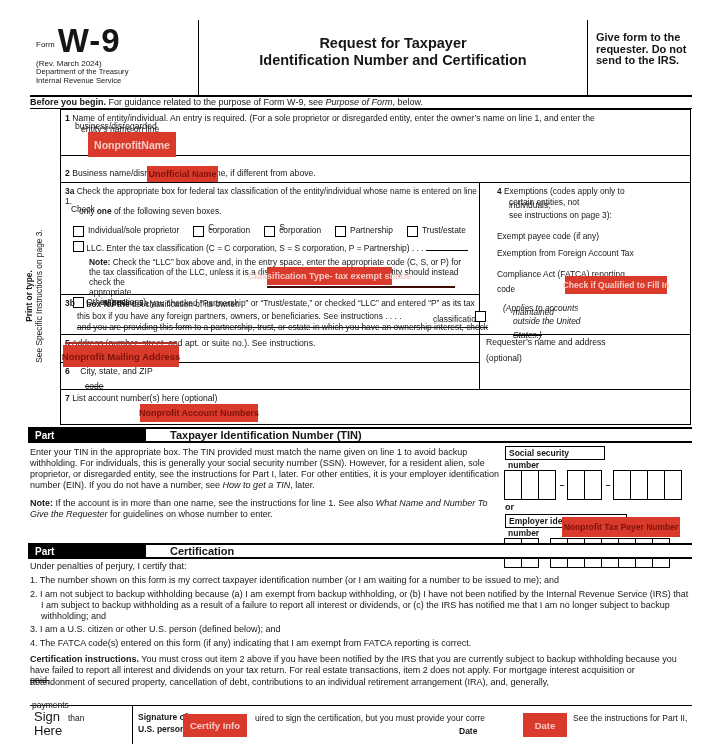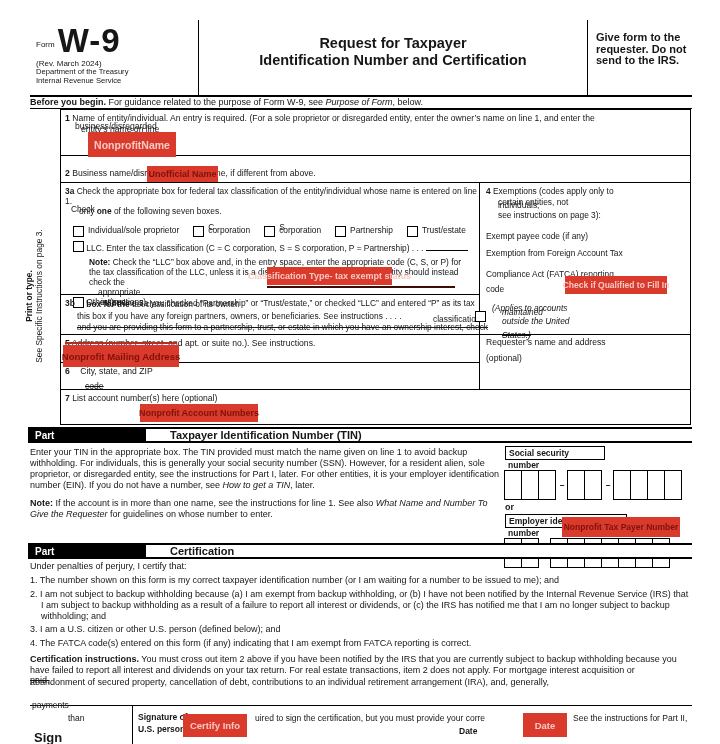--- a/index.html
+++ b/index.html
@@ -24,21 +24,21 @@
   .hdr-right{width:96px;padding:12px 0 0 8px;font-weight:bold;font-size:11px;line-height:11.5px;}
   
   .before{position:absolute;top:97px;left:30px;width:662px;font-size:9px;padding-bottom:1px;border-bottom:1px solid #000;}
   
   .vlabel{position:absolute;left:-62px;top:283px;width:200px;height:26px;transform:rotate(-90deg);
           text-align:center;font-size:8.4px;line-height:9.5px;}
   
   .table{position:absolute;top:109px;left:60px;width:631px;height:316px;border:1px solid #000;font-size:8.6px;box-sizing:border-box;}
   .row1{height:45px;position:relative;padding:3px 4px 0 4px;box-sizing:border-box;}
   .row2{height:27px;border-top:1px solid #000;position:relative;padding:12px 4px 0 4px;box-sizing:border-box;}
-  .r34{border-top:1px solid #000;display:flex;height:152px;box-sizing:border-box;}
+  .r34{border-top:1px solid #000;display:flex;height:152px;box-sizing:border-box;gap:11px;}
   .r3l{width:419px;border-right:1px solid #000;position:relative;font-size:8.4px;box-sizing:border-box;}
   .s3a{height:112px;border-bottom:1px solid #000;position:relative;padding:3px 0 0 4px;box-sizing:border-box;}
   .s3b{position:relative;height:39px;padding:3px 0 0 4px;box-sizing:border-box;}
   .r4{flex:1;position:relative;font-size:8.4px;}
   .r4 .ln{position:absolute;white-space:nowrap;}
   .r56{border-top:1px solid #000;display:flex;height:55px;box-sizing:border-box;}
   .r56l{width:419px;border-right:1px solid #000;box-sizing:border-box;}
   .row5{height:28px;border-bottom:1px solid #000;padding:3px 4px 0 4px;position:relative;box-sizing:border-box;}
   .row6{height:26px;padding:3px 4px 0 4px;box-sizing:border-box;}
   .req{flex:1;padding:2px 4px 0 6px;font-size:8.6px;position:relative;}
@@ -67,21 +67,21 @@
   .orw{font-weight:bold;font-size:9px;margin:2px 0 2px 0;}
   
   .p2body{position:absolute;top:561px;left:30px;width:662px;font-size:9px;line-height:11.3px;}
   .p2body .hang{padding-left:11px;text-indent:-11px;margin:0 0 2px 0;}
   .p2intro{margin-bottom:3px;}
   .ci{margin-top:5px;position:relative;}
   .ci .paid{position:absolute;left:0;top:21px;}
   
   .signrow{position:absolute;top:705px;left:30px;width:662px;height:39px;border-top:1.5px solid #000;display:flex;box-sizing:border-box;}
   .sign-left{width:103px;border-right:1.5px solid #000;position:relative;box-sizing:border-box;}
-  .sign-left .big{font-size:13px;font-weight:bold;position:absolute;left:4px;margin-top:21px;}
+  .sign-left .big{font-size:13px;font-weight:normal;position:absolute;left:4px;}
   .sign-main{flex:1;position:relative;font-size:8.5px;}
   .sign-main span{position:absolute;white-space:nowrap;}
   .payments{position:absolute;left:2px;top:-6px;font-size:8.5px;}
   
   .redbox{position:absolute;background:#d93a2b;display:flex;align-items:center;justify-content:center;
           font-weight:bold;z-index:6;box-sizing:border-box;padding:0 3px;white-space:nowrap;}
   .redbox.light{color:#f6cac4;}
   .redbox.dark{color:#7e120a;}
   .redline{position:absolute;height:2px;background:#b03024;z-index:5;}
   .darkline{position:absolute;height:2px;background:#3f0b06;z-index:5;}
@@ -164,21 +164,21 @@
           </div>
           <div style="margin:4px 0 0 8px;white-space:nowrap;">
             <span class="cb"></span>
             <span>LLC. Enter the tax classification (C = C corporation, S = S corporation, P = Partnership)</span>
             <span>.  .  .</span>
             <span class="entryline"></span>
           </div>
           <div style="margin:4px 0 0 24px;width:384px;">
             <span class="b">Note:</span><span> Check the “LLC” box above and, in the entry space, enter the appropriate code (C, S, or P) for the tax classification of the LLC, unless it is a disregarded entity. A disregarded entity should instead check the</span>
           </div>
-          <div style="margin-left:33px;">appropriate</div>
+          <div style="margin-left:24px;">appropriate</div>
           <div style="margin-left:8px;white-space:nowrap;">
             <span class="cb"></span>
             <span class="ov"><span class="ov2" style="top:-2px;">Other (see</span><span class="b">box for the</span></span>
             <span> tax classification of its owner.</span>
           </div>
         </div>
         <div class="s3b">
           <span class="b abs" style="left:4px;top:3px;">3b</span>
           <div style="margin-left:40px;white-space:nowrap;">
             <span class="ov"><span class="ov2" style="top:-1px;left:-4px;">instructions)</span><span>If on</span></span><span> line 3a you checked “Partnership” or “Trust/estate,” or checked “LLC” and entered “P” as its tax</span>

